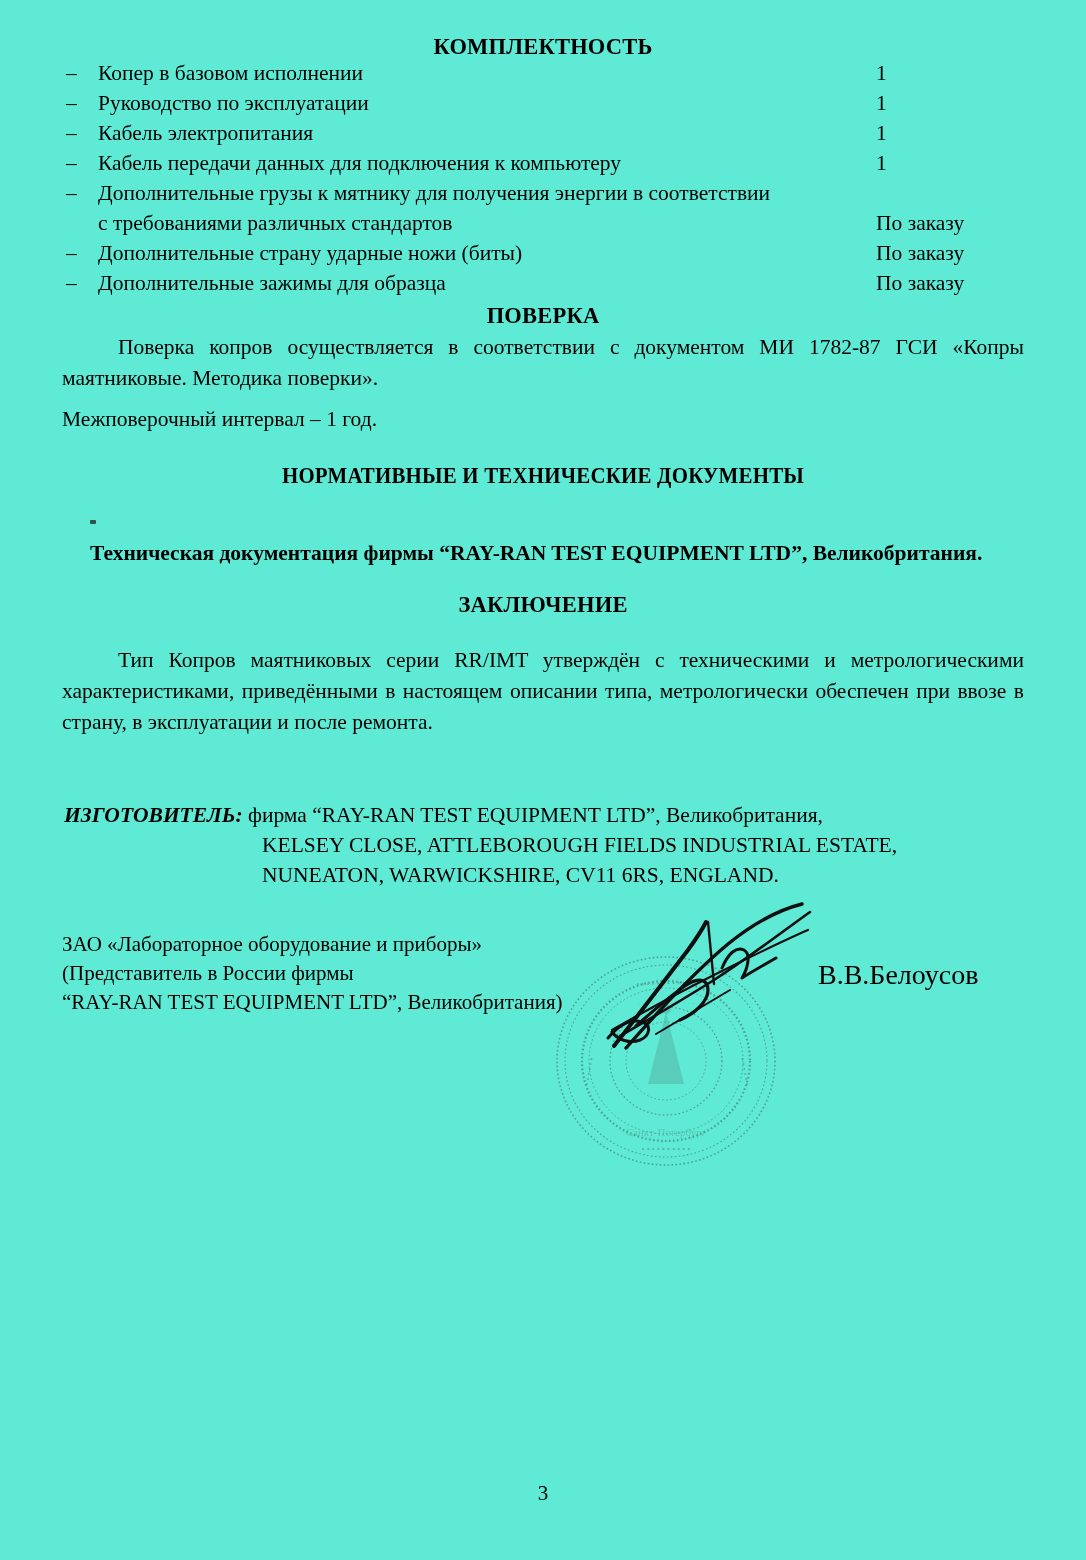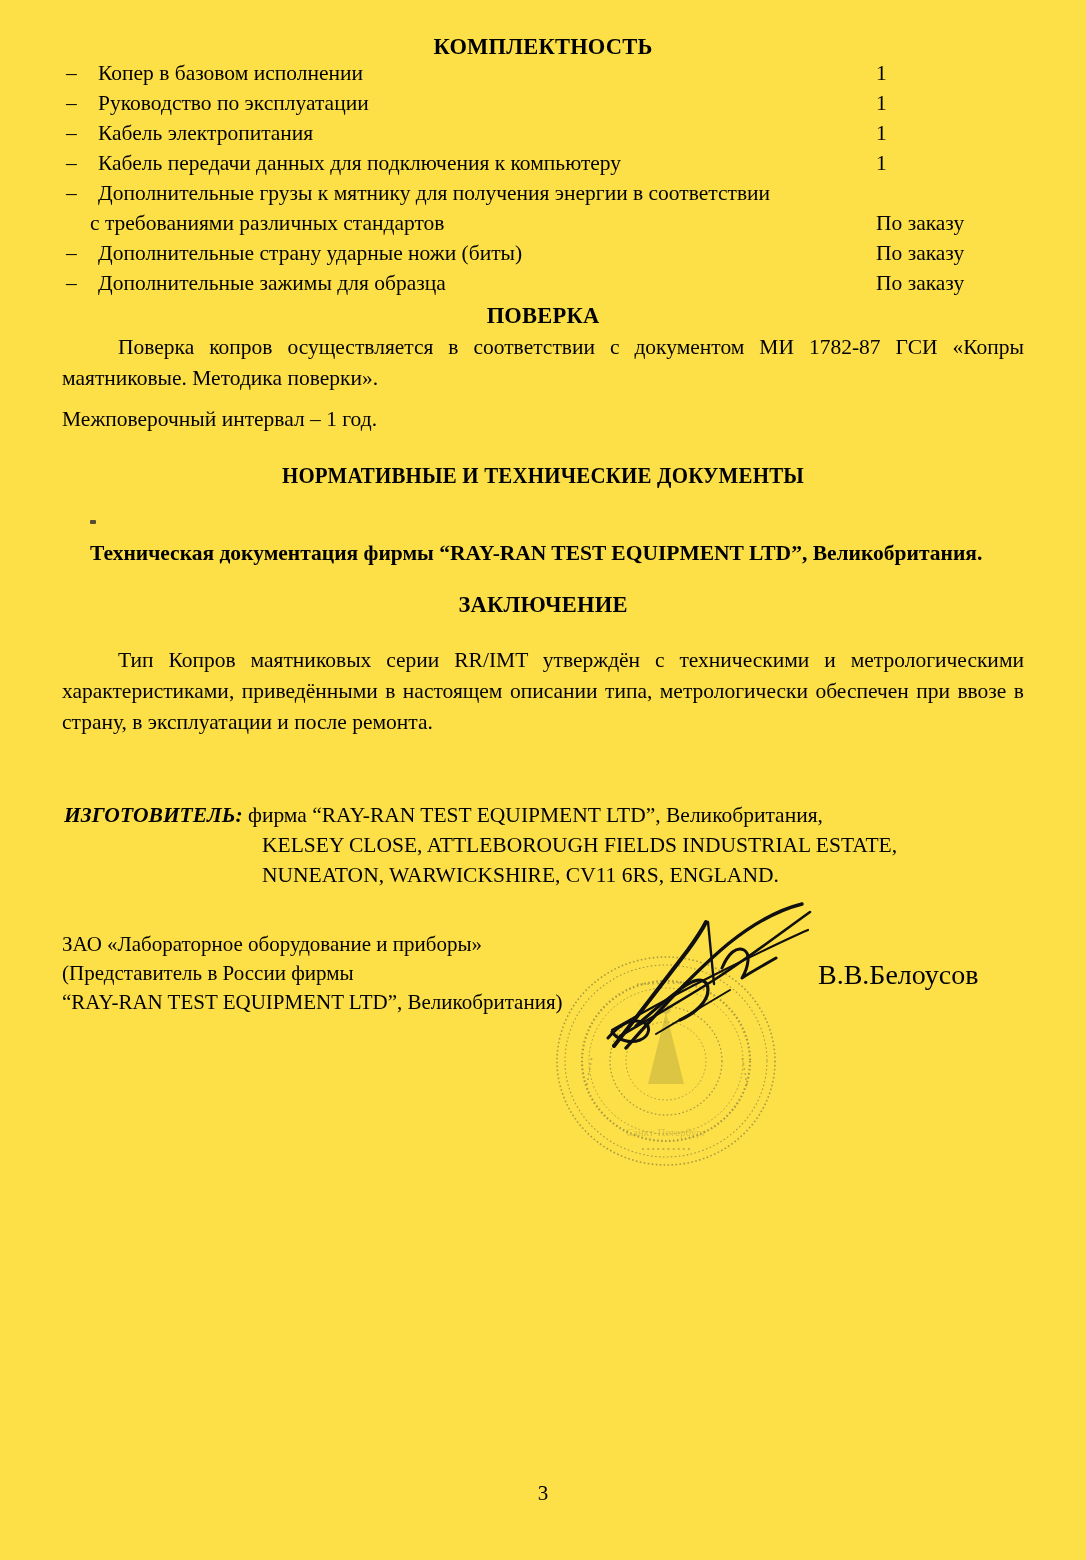--- a/index.html
+++ b/index.html
@@ -8,21 +8,21 @@
     background: #ffffff;
   }
   body {
     font-family: "Liberation Serif", "DejaVu Serif", serif;
     color: #000000;
   }
   .page {
     position: relative;
     width: 1086px;
     height: 1560px;
-    background: #fde047;
+    background: #5eead4;
     overflow: hidden;
   }
 
   
   .heading {
     position: absolute;
     left: 0;
     width: 1086px;
     text-align: center;
     font-weight: bold;
@@ -53,21 +53,21 @@
     position: absolute;
     left: 4px;
     top: 0;
   }
   .kit-label {
     position: absolute;
     left: 36px;
     top: 0;
   }
   .kit-label.cont {
-    left: 28px;
+    left: 36px;
   }
   .kit-qty {
     position: absolute;
     left: 814px;
     top: 0;
   }
 
   
   .para {
     position: absolute;

